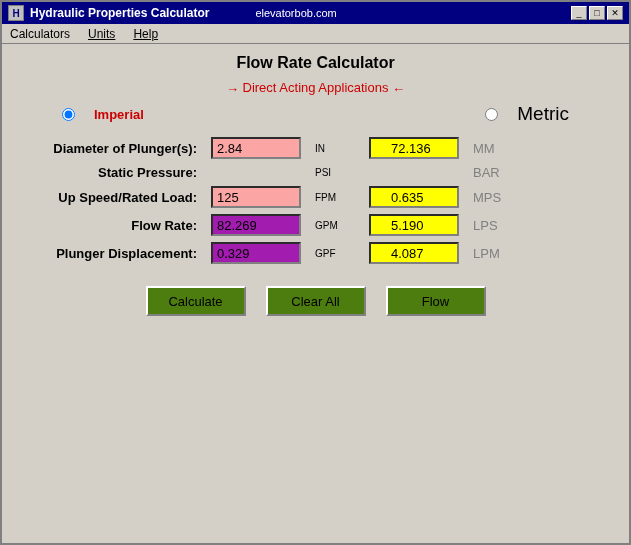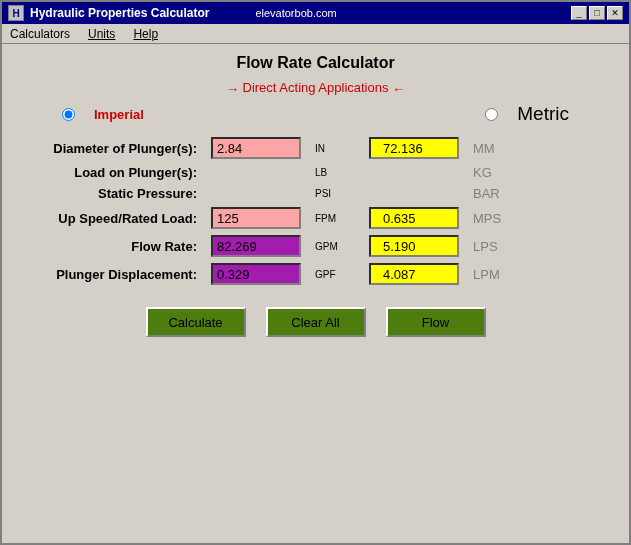--- a/index.html
+++ b/index.html
@@ -163,21 +163,21 @@
       font-size: 13px;
       color: #808080;
       flex-shrink: 0;
     }
     .input-metric {
       width: 90px;
       height: 22px;
       border: 2px inset #808080;
       background: #ffff00;
       font-size: 13px;
-      padding: 1px 12px;
+      padding: 1px 20px;
     }
     .spacer {
       width: 90px;
       flex-shrink: 0;
     }
     .buttons-row {
       display: flex;
       justify-content: center;
       gap: 20px;
       margin-top: 16px;
@@ -244,27 +244,20 @@
 
     <div class="form-row">
       <span class="row-label">Diameter of Plunger(s):</span>
       <input type="text" class="input-imperial" value="2.84" style="">
       <span class="unit-label">IN</span>
       <input type="text" class="input-metric input-yellow" value="72.136" style="">
       <span class="unit-label-right">MM</span>
     </div>
 
 
-    <div class="form-row">
-      <span class="row-label">Load on Plunger(s):</span>
-      <div class="spacer"></div>
-      <span class="unit-label">LB</span>
-      <div class="spacer"></div>
-      <span class="unit-label-right">KG</span>
-    </div>
 
     <div class="form-row">
       <span class="row-label">Static Pressure:</span>
       <div class="spacer"></div>
       <span class="unit-label">PSI</span>
       <div class="spacer"></div>
       <span class="unit-label-right">BAR</span>
     </div>
 
     <div class="form-row">

